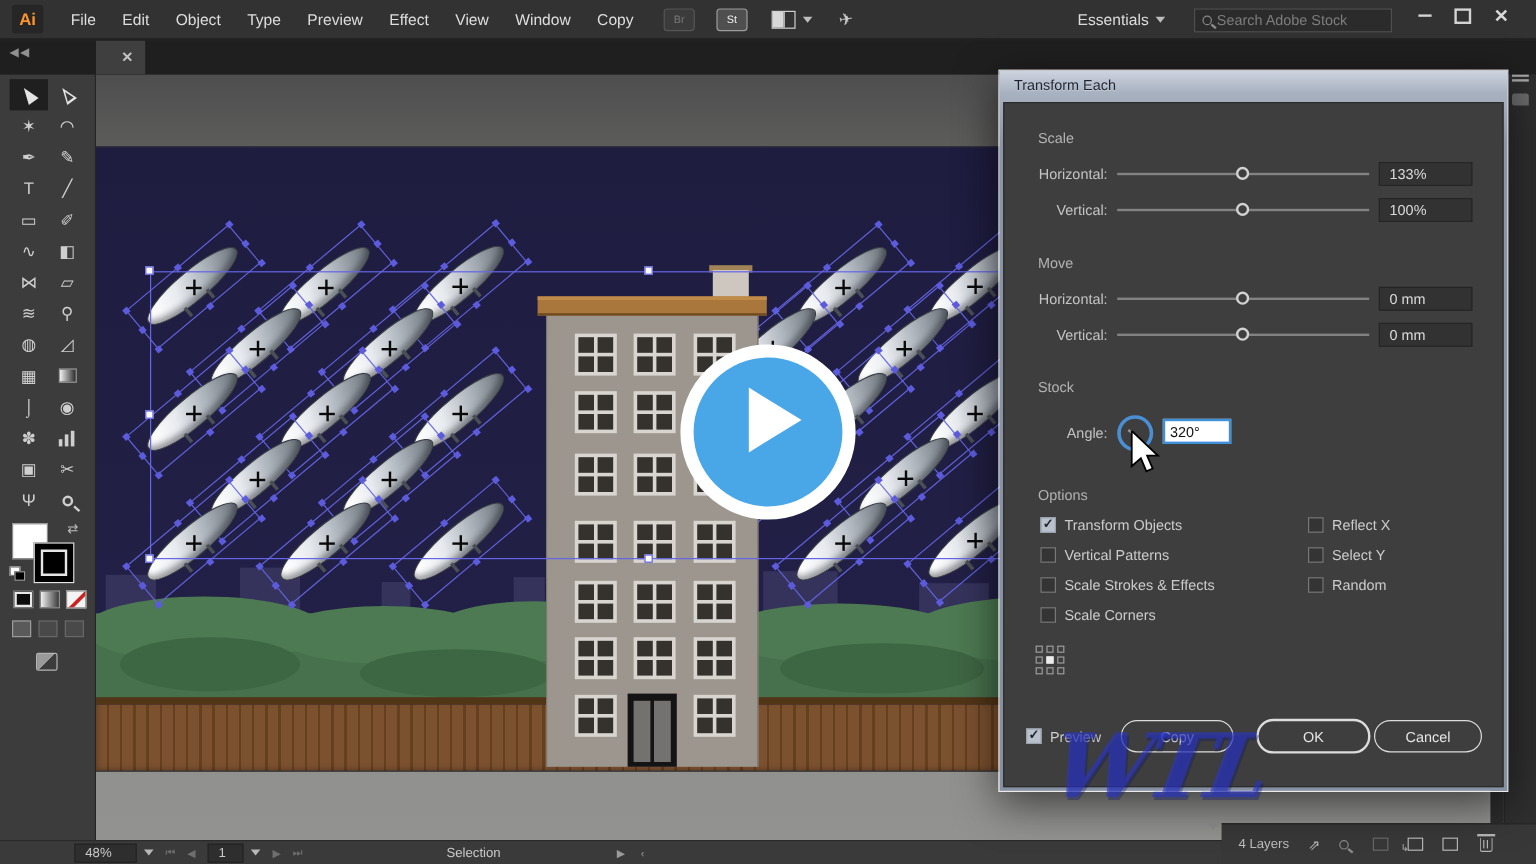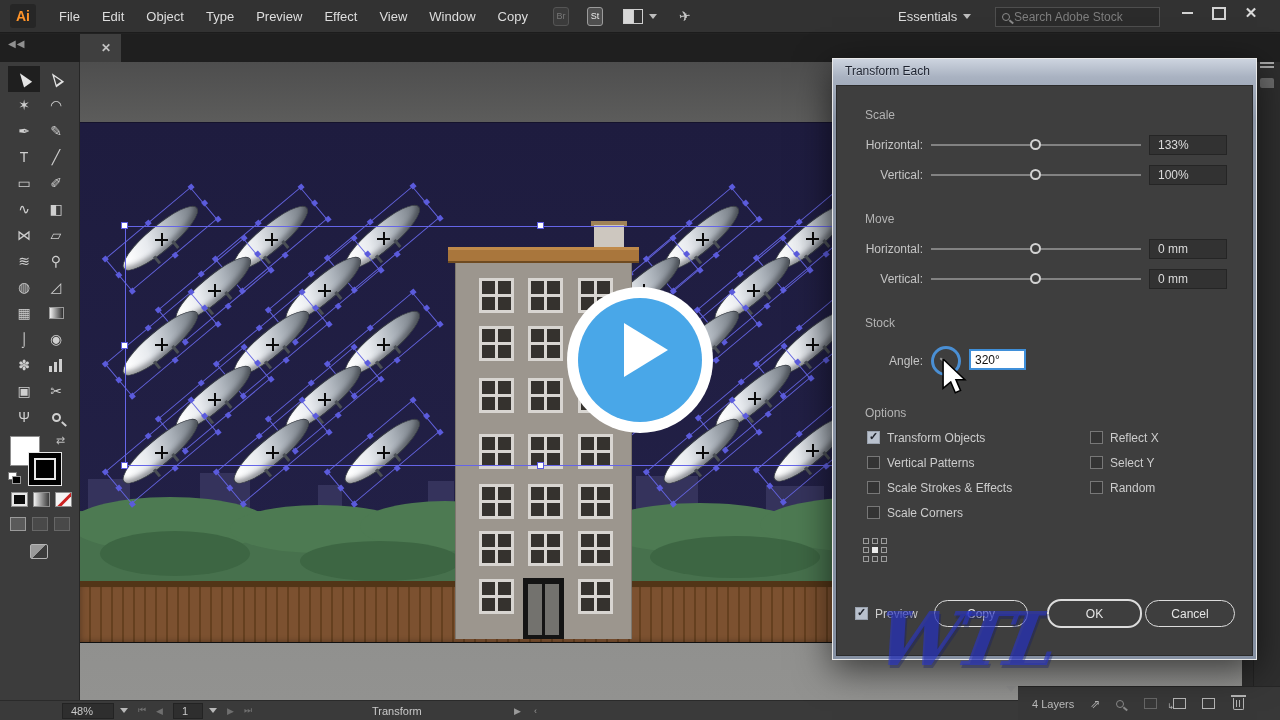--- a/index.html
+++ b/index.html
@@ -5,21 +5,21 @@
   * { margin:0; padding:0; box-sizing:border-box; }
   html,body { width:1280px; height:720px; overflow:hidden; background:#222; }
   body { font-family:"Liberation Sans", sans-serif; position:relative; }
   .abs { position:absolute; }
 
   
   #menubar { position:absolute; left:0; top:0; width:1280px; height:33px; background:#323232; border-bottom:1px solid #1c1c1c; display:flex; align-items:center; z-index:30; }
   #app-icon { width:26px; height:24px; margin-left:10px; border-radius:3px; background:#262626; color:#ff9429; font-weight:bold; font-size:14px; display:flex; align-items:center; justify-content:center; }
   #menus { display:flex; margin-left:12px; }
   .menu-item { color:#dedede; font-size:13px; padding:6px 11px; cursor:default; }
-  .tb-badge { width:16px; height:19px; border-radius:3px; font-size:9px; display:flex; align-items:center; justify-content:center; margin-left:14px; }
+  .tb-badge { width:26px; height:19px; border-radius:3px; font-size:9px; display:flex; align-items:center; justify-content:center; margin-left:14px; }
   #bridge-badge { background:#3b3b3b; border:1px solid #555; color:#787878; }
   #stock-badge { background:#4f4f4f; border:1px solid #9c9c9c; color:#ececec; margin-left:18px; }
   #layout-icon { width:20px; height:15px; margin-left:20px; border:1px solid #cfcfcf; display:flex; }
   #layout-icon .lp { width:9px; background:#d8d8d8; }
   #layout-icon .rp { flex:1; border-left:1px solid #cfcfcf; }
   .chev { width:0; height:0; border-left:4px solid transparent; border-right:4px solid transparent; border-top:5px solid #bdbdbd; margin-left:6px; }
   #gpu-icon { color:#c9c9c9; font-size:14px; margin-left:22px; transform:rotate(-8deg); }
   #workspace { position:absolute; left:898px; display:flex; align-items:center; color:#dcdcdc; font-size:13px; }
   #searchbox { position:absolute; left:995px; top:7px; width:165px; height:20px; background:#2b2b2b; border:1px solid #4e4e4e; display:flex; align-items:center; color:#7d7d7d; font-size:12px; }
   .mag { width:8px; height:8px; border:1.5px solid #8a8a8a; border-radius:50%; position:relative; margin:0 4px 0 6px; flex:none; }
@@ -862,21 +862,21 @@
     </div>
   <span class="sb-chev"></span>
   <span class="sb-nav">⏮</span>
   <span class="sb-nav">◀</span>
   <div class="sb-box" id="sb-artboard">
       <span>1</span>
     </div>
   <span class="sb-chev"></span>
   <span class="sb-nav">▶</span>
   <span class="sb-nav">⏭</span>
-  <span id="sb-status">Transform</span>
+  <span id="sb-status">Selection</span>
   <span class="sb-play" style="left:514px;">▶</span>
   <span class="sb-play" style="left:534px;">‹</span>
 </div>
 
 <div id="dialog">
   <div id="dialog-title">Transform Each</div>
   <div id="dialog-body">
 
     <div class="sec-label" style="top:22px;">Scale</div>
     <div class="drow" style="top:49px;">

